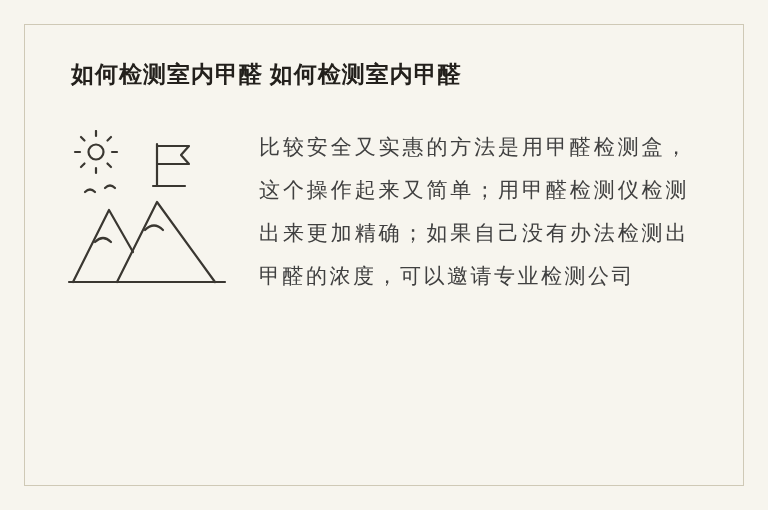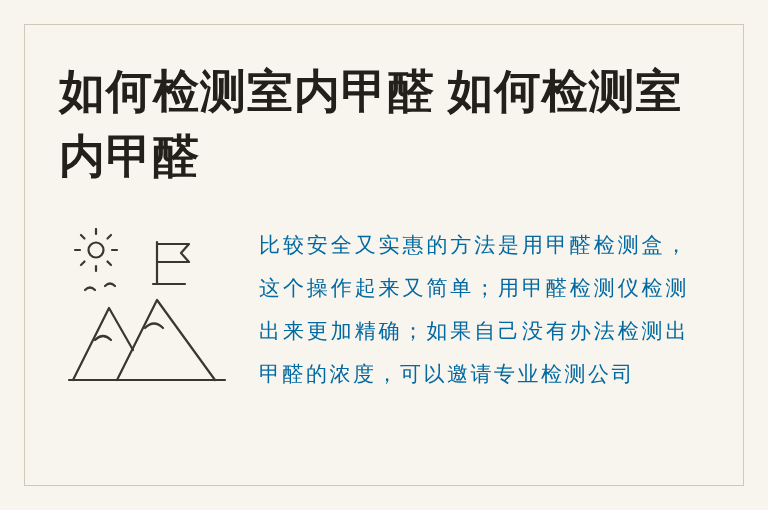--- a/index.html
+++ b/index.html
@@ -25,26 +25,26 @@
   .frame {
     width: 100%;
     height: 100%;
     border: 1px solid #cfc9b6;
     box-sizing: border-box;
     padding: 28px 34px;
     position: relative;
   }
   .title {
     font-family: "Liberation Serif", serif;
-    font-size: 46px;
+    font-size: 23px;
     line-height: 1.42;
     color: #23201c;
     font-weight: 700;
     letter-spacing: 1px;
-    margin: 6px 0 0 0;
+    margin: 6px 0 0 12px;
     max-width: 640px;
   }
   .content {
     display: flex;
     align-items: flex-start;
     margin-top: 34px;
   }
   .illustration {
     width: 170px;
     min-width: 170px;
@@ -53,21 +53,21 @@
     margin-top: 4px;
   }
   .illustration svg {
     display: block;
   }
   .body-text {
     margin-left: 24px;
     font-family: "Liberation Serif", serif;
     font-size: 21px;
     line-height: 2.05;
-    color: #0369a1;
+    color: #404040;
     letter-spacing: 2.5px;
     max-width: 430px;
     text-align: justify;
   }
 </style>
 </head>
 <body>
 
 <div class="card">
   <div class="frame">

